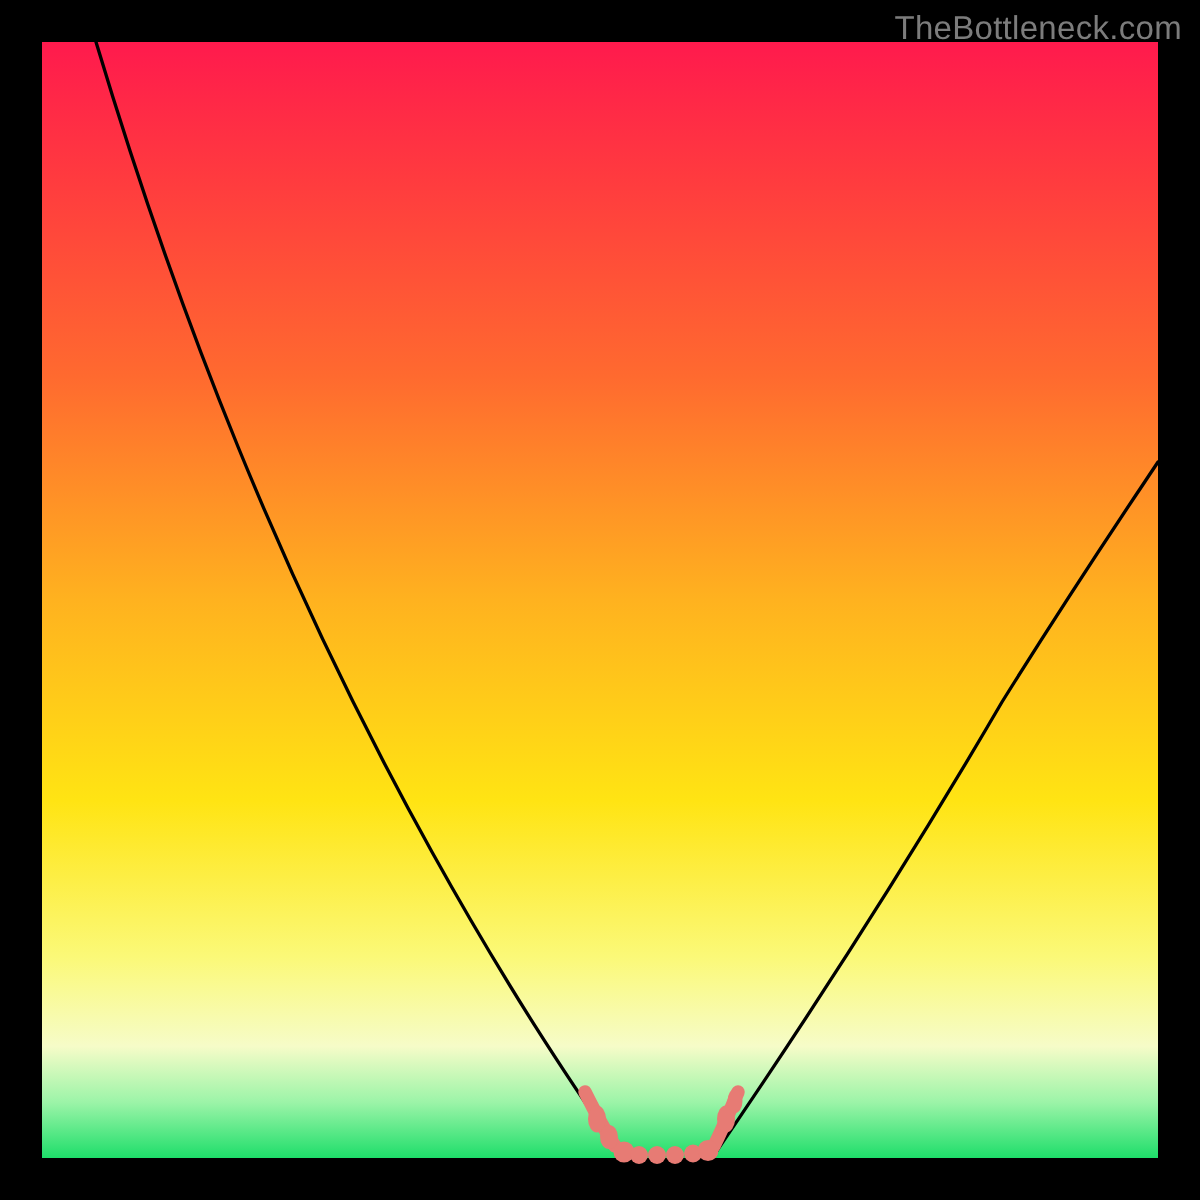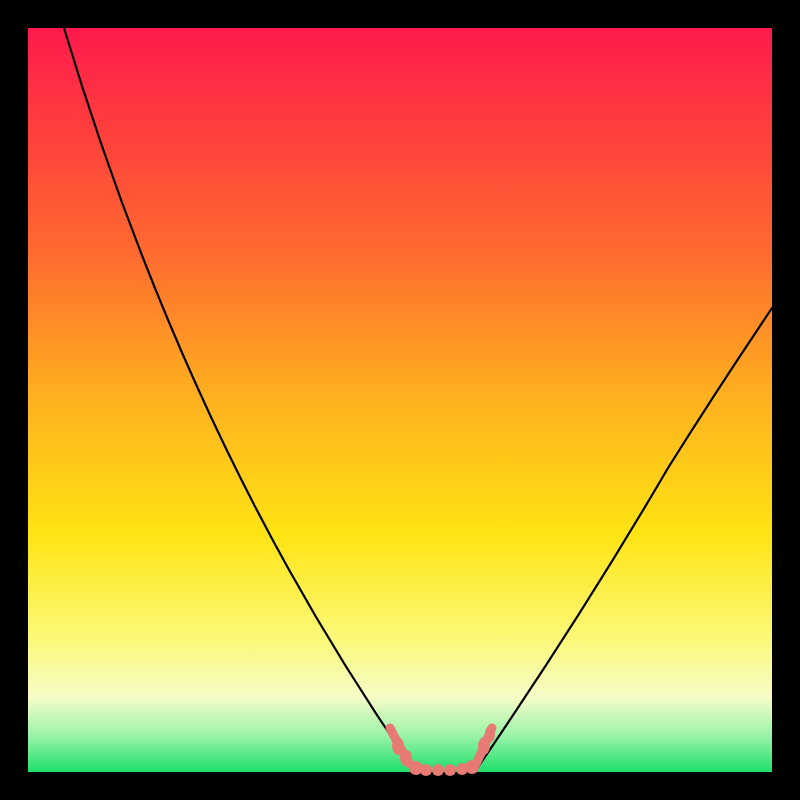--- a/index.html
+++ b/index.html
@@ -71,20 +71,21 @@
     stroke: #e77b74;
     stroke-width: 9;
     stroke-linecap: round;
   }
 </style>
 </head>
 <body>
 
 <div class="frame">
 
+  <div class="watermark">TheBottleneck.com</div>
 
   <div class="plot-area">
 
     <svg class="curve" viewBox="0 0 744 744">
 
       <path class="stroke-main" d="M 36 0
                C 90 180, 160 360, 260 540
                C 310 630, 350 690, 386 742"></path>
 
       <path class="stroke-main" d="M 448 742

